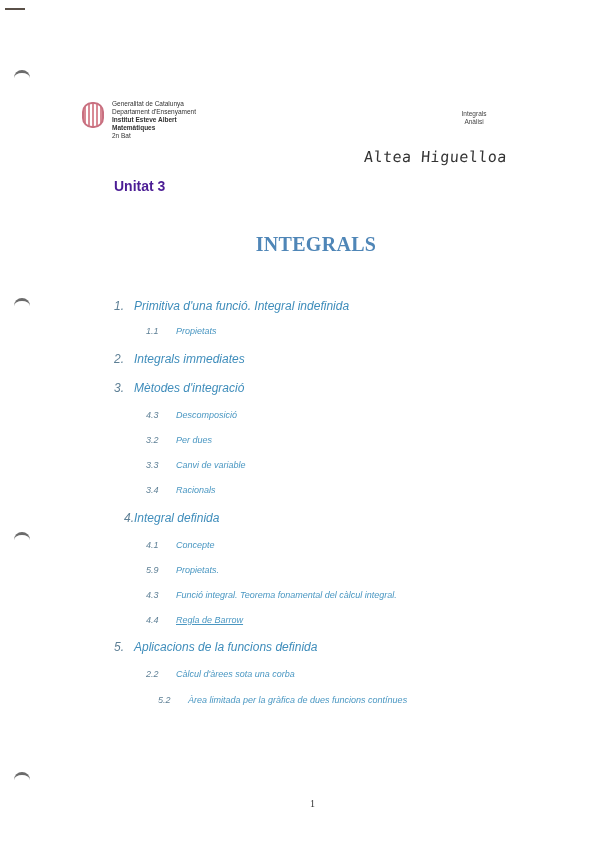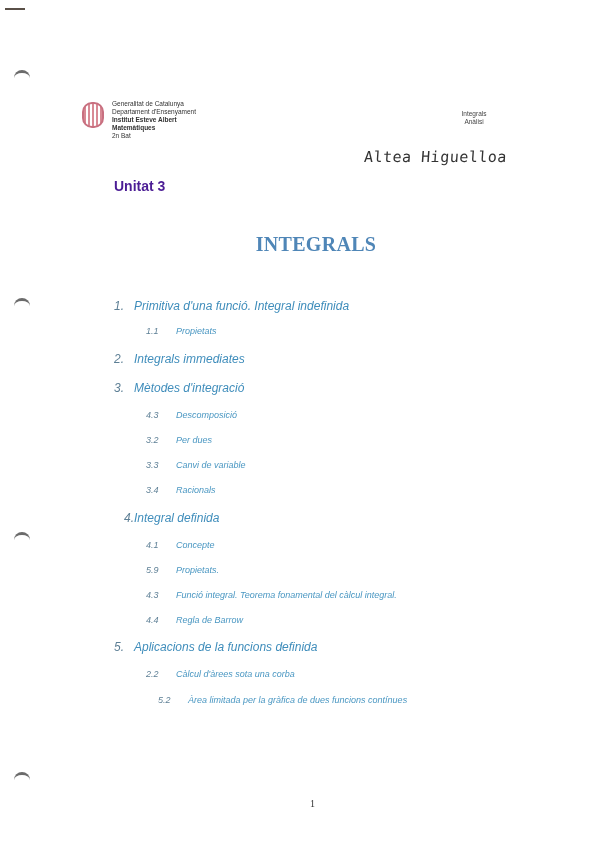--- a/index.html
+++ b/index.html
@@ -114,19 +114,19 @@
     <div class="toc-item lvl1" style="left: 114px; top: 352px;"><span class="toc-num">2.</span><span>Integrals immediates</span></div>
     <div class="toc-item lvl1" style="left: 114px; top: 381px;"><span class="toc-num">3.</span><span>Mètodes d'integració</span></div>
     <div class="toc-item lvl2" style="left: 146px; top: 410px;"><span class="toc-num">4.3</span><span>Descomposició</span></div>
     <div class="toc-item lvl2" style="left: 146px; top: 435px;"><span class="toc-num">3.2</span><span>Per dues</span></div>
     <div class="toc-item lvl2" style="left: 146px; top: 460px;"><span class="toc-num">3.3</span><span>Canvi de variable</span></div>
     <div class="toc-item lvl2" style="left: 146px; top: 485px;"><span class="toc-num">3.4</span><span>Racionals</span></div>
     <div class="toc-item lvl1" style="left: 114px; top: 511px; text-align: right;"><span class="toc-num">4.</span><span>Integral definida</span></div>
     <div class="toc-item lvl2" style="left: 146px; top: 540px;"><span class="toc-num">4.1</span><span>Concepte</span></div>
     <div class="toc-item lvl2" style="left: 146px; top: 565px;"><span class="toc-num">5.9</span><span>Propietats.</span></div>
     <div class="toc-item lvl2" style="left: 146px; top: 590px;"><span class="toc-num">4.3</span><span>Funció integral. Teorema fonamental del càlcul integral.</span></div>
-    <div class="toc-item lvl2" style="left: 146px; top: 615px;"><span class="toc-num">4.4</span><span>Regla de Barrow</span></div>
+    <div class="toc-item lvl2" style="left: 146px; top: 615px; text-decoration: underline;"><span class="toc-num">4.4</span><span>Regla de Barrow</span></div>
     <div class="toc-item lvl1" style="left: 114px; top: 640px;"><span class="toc-num">5.</span><span>Aplicacions de la funcions definida</span></div>
     <div class="toc-item lvl2" style="left: 146px; top: 669px;"><span class="toc-num">2.2</span><span>Càlcul d'àrees sota una corba</span></div>
     <div class="toc-item lvl2" style="left: 146px; top: 695px; margin-left: 12px;"><span class="toc-num">5.2</span><span>Àrea limitada per la gràfica de dues funcions contínues</span></div>
   </div>
 
 <div class="page-number">1</div>
 
 </body></html>

